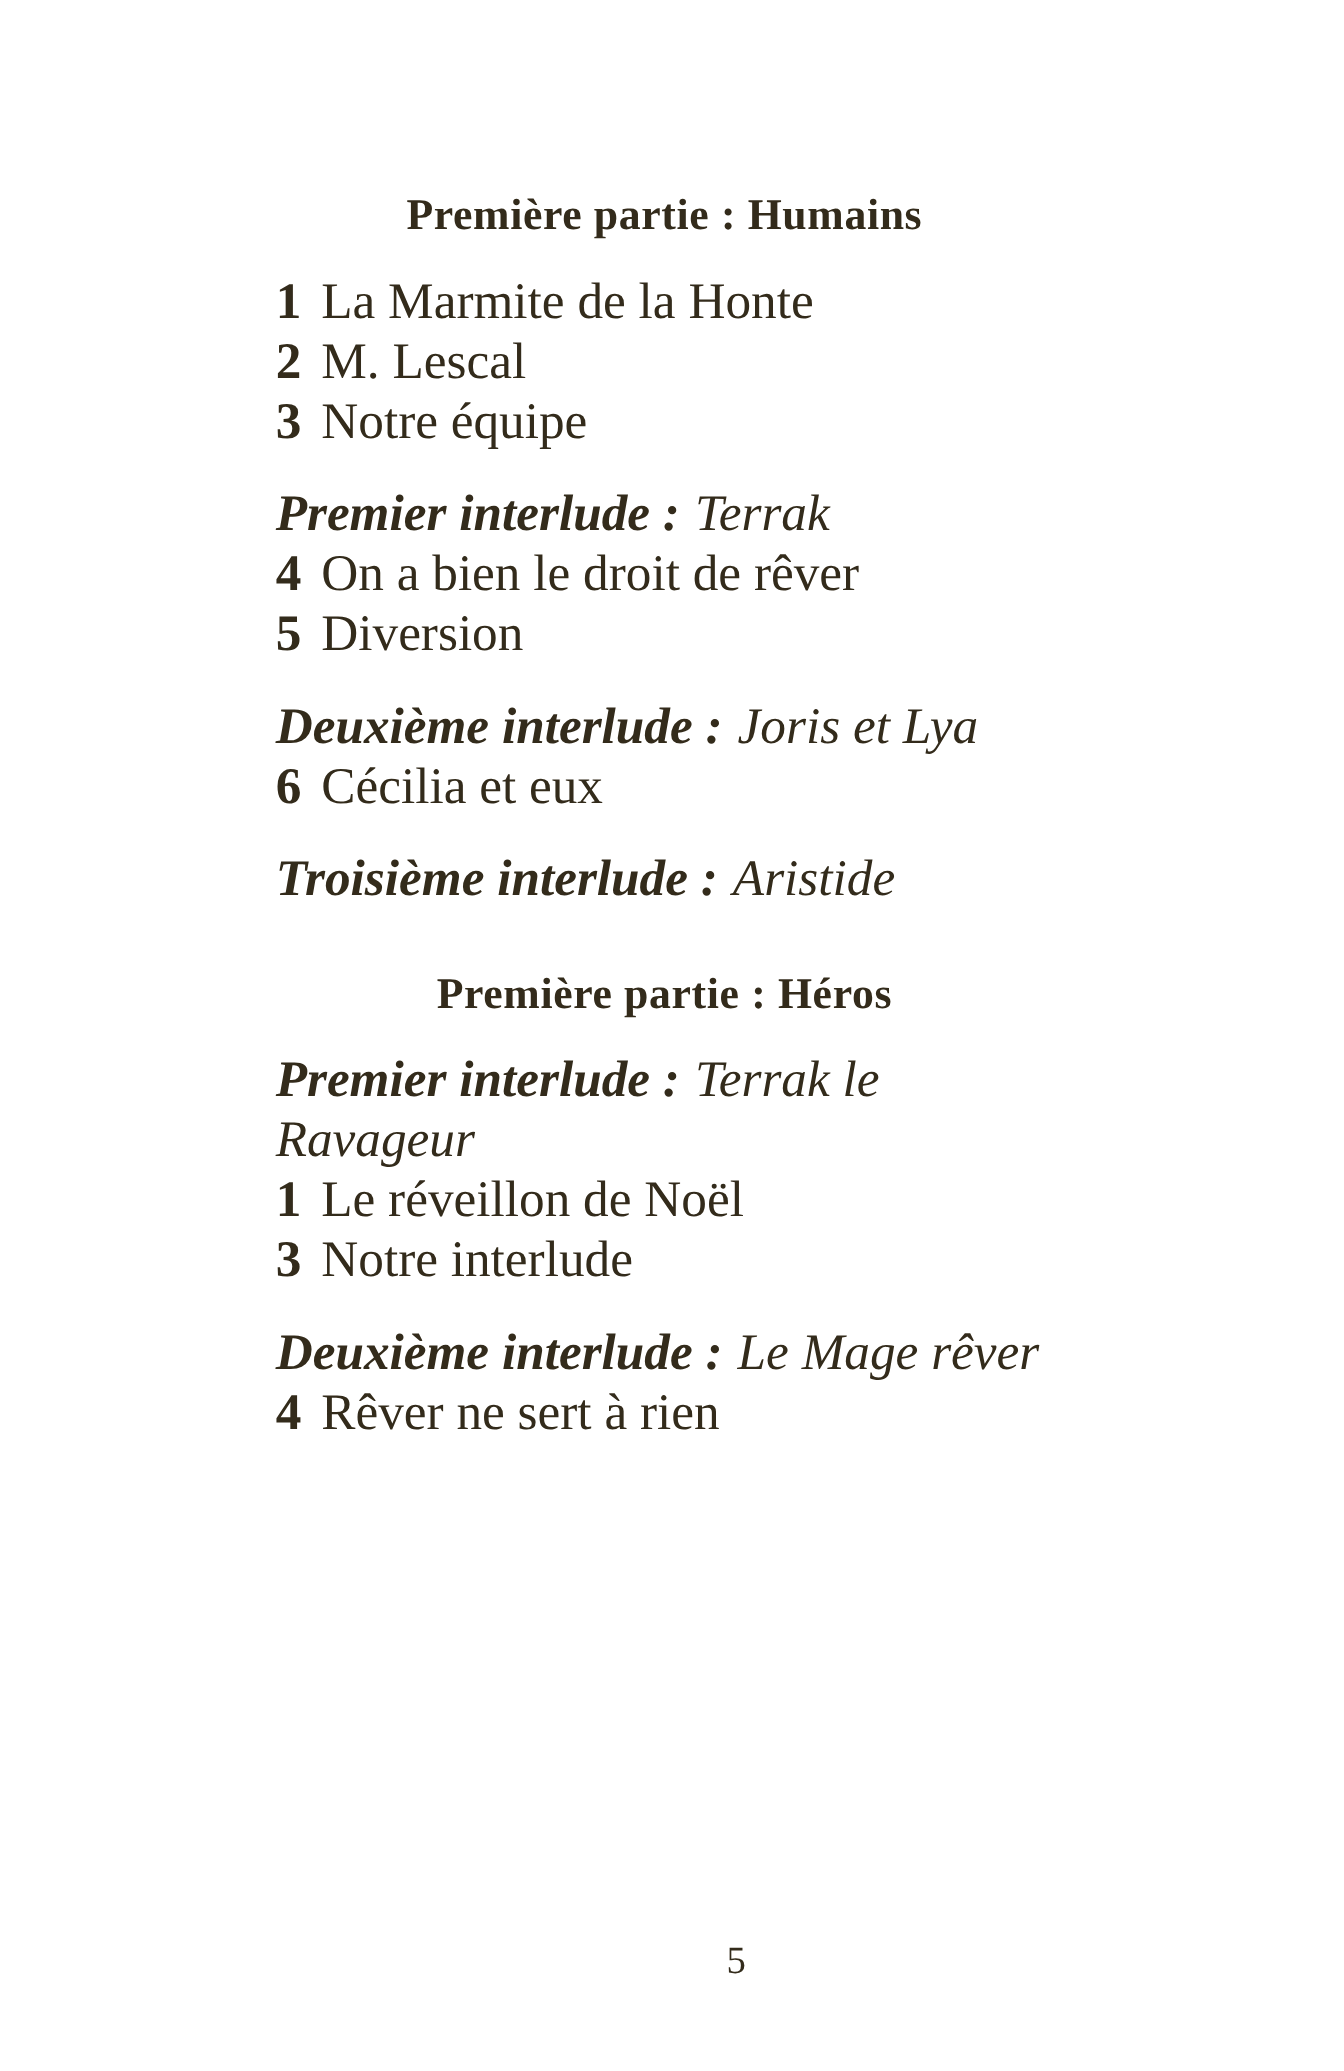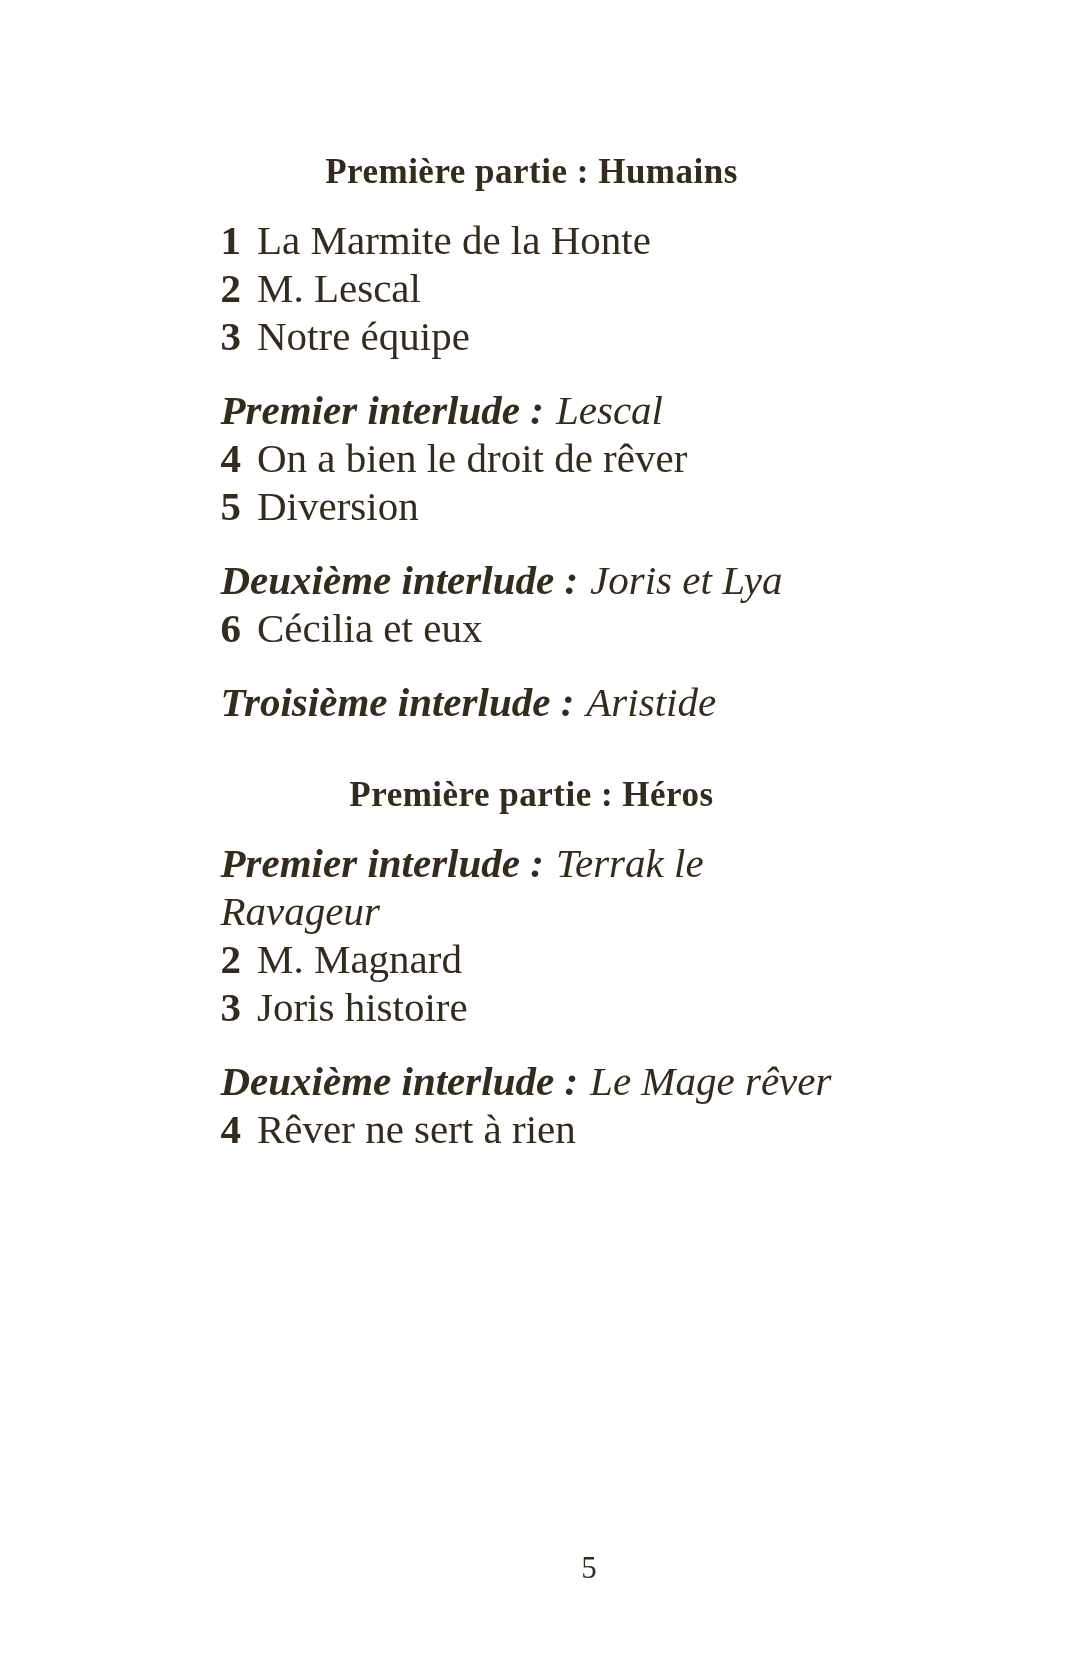--- a/index.html
+++ b/index.html
@@ -48,38 +48,38 @@
 <div class="page" style="color: rgb(51, 43, 27); background: rgb(255, 255, 255);">
   <main class="toc" id="toc">
       <section class="part">
         <h2 class="part-title">Première partie : Humains</h2>
         <div class="block">
           <p class="chapter-line"><span class="chapter-num">1</span><span class="chapter-title">La Marmite de la Honte</span></p>
           <p class="chapter-line"><span class="chapter-num">2</span><span class="chapter-title">M. Lescal</span></p>
           <p class="chapter-line"><span class="chapter-num">3</span><span class="chapter-title">Notre équipe</span></p>
         </div>
         <div class="block">
-          <p class="interlude-line"><span class="interlude-heading">Premier interlude :</span><span class="interlude-subtitle">Lescal</span></p>
+          <p class="interlude-line"><span class="interlude-heading">Premier interlude :</span><span class="interlude-subtitle">Terrak</span></p>
           <p class="chapter-line"><span class="chapter-num">4</span><span class="chapter-title">On a bien le droit de rêver</span></p>
           <p class="chapter-line"><span class="chapter-num">5</span><span class="chapter-title">Diversion</span></p>
         </div>
         <div class="block">
           <p class="interlude-line"><span class="interlude-heading">Deuxième interlude :</span><span class="interlude-subtitle">Joris et Lya</span></p>
           <p class="chapter-line"><span class="chapter-num">6</span><span class="chapter-title">Cécilia et eux</span></p>
         </div>
         <div class="block">
           <p class="interlude-line"><span class="interlude-heading">Troisième interlude :</span><span class="interlude-subtitle">Aristide</span></p>
         </div>
       </section>
       <section class="part">
         <h2 class="part-title">Première partie : Héros</h2>
         <div class="block">
           <p class="interlude-line"><span class="interlude-heading">Premier interlude :</span><span class="interlude-subtitle">Terrak le Ravageur</span></p>
-          <p class="chapter-line"><span class="chapter-num">2</span><span class="chapter-title">M. Magnard</span></p>
-          <p class="chapter-line"><span class="chapter-num">3</span><span class="chapter-title">Joris histoire</span></p>
+          <p class="chapter-line"><span class="chapter-num">1</span><span class="chapter-title">Le réveillon de Noël</span></p>
+          <p class="chapter-line"><span class="chapter-num">3</span><span class="chapter-title">Notre interlude</span></p>
         </div>
         <div class="block">
           <p class="interlude-line"><span class="interlude-heading">Deuxième interlude :</span><span class="interlude-subtitle">Le Mage rêver</span></p>
           <p class="chapter-line"><span class="chapter-num">4</span><span class="chapter-title">Rêver ne sert à rien</span></p>
         </div>
         <div class="block">
         </div>
       </section>
     </main>
   <div class="page-number">5</div>

